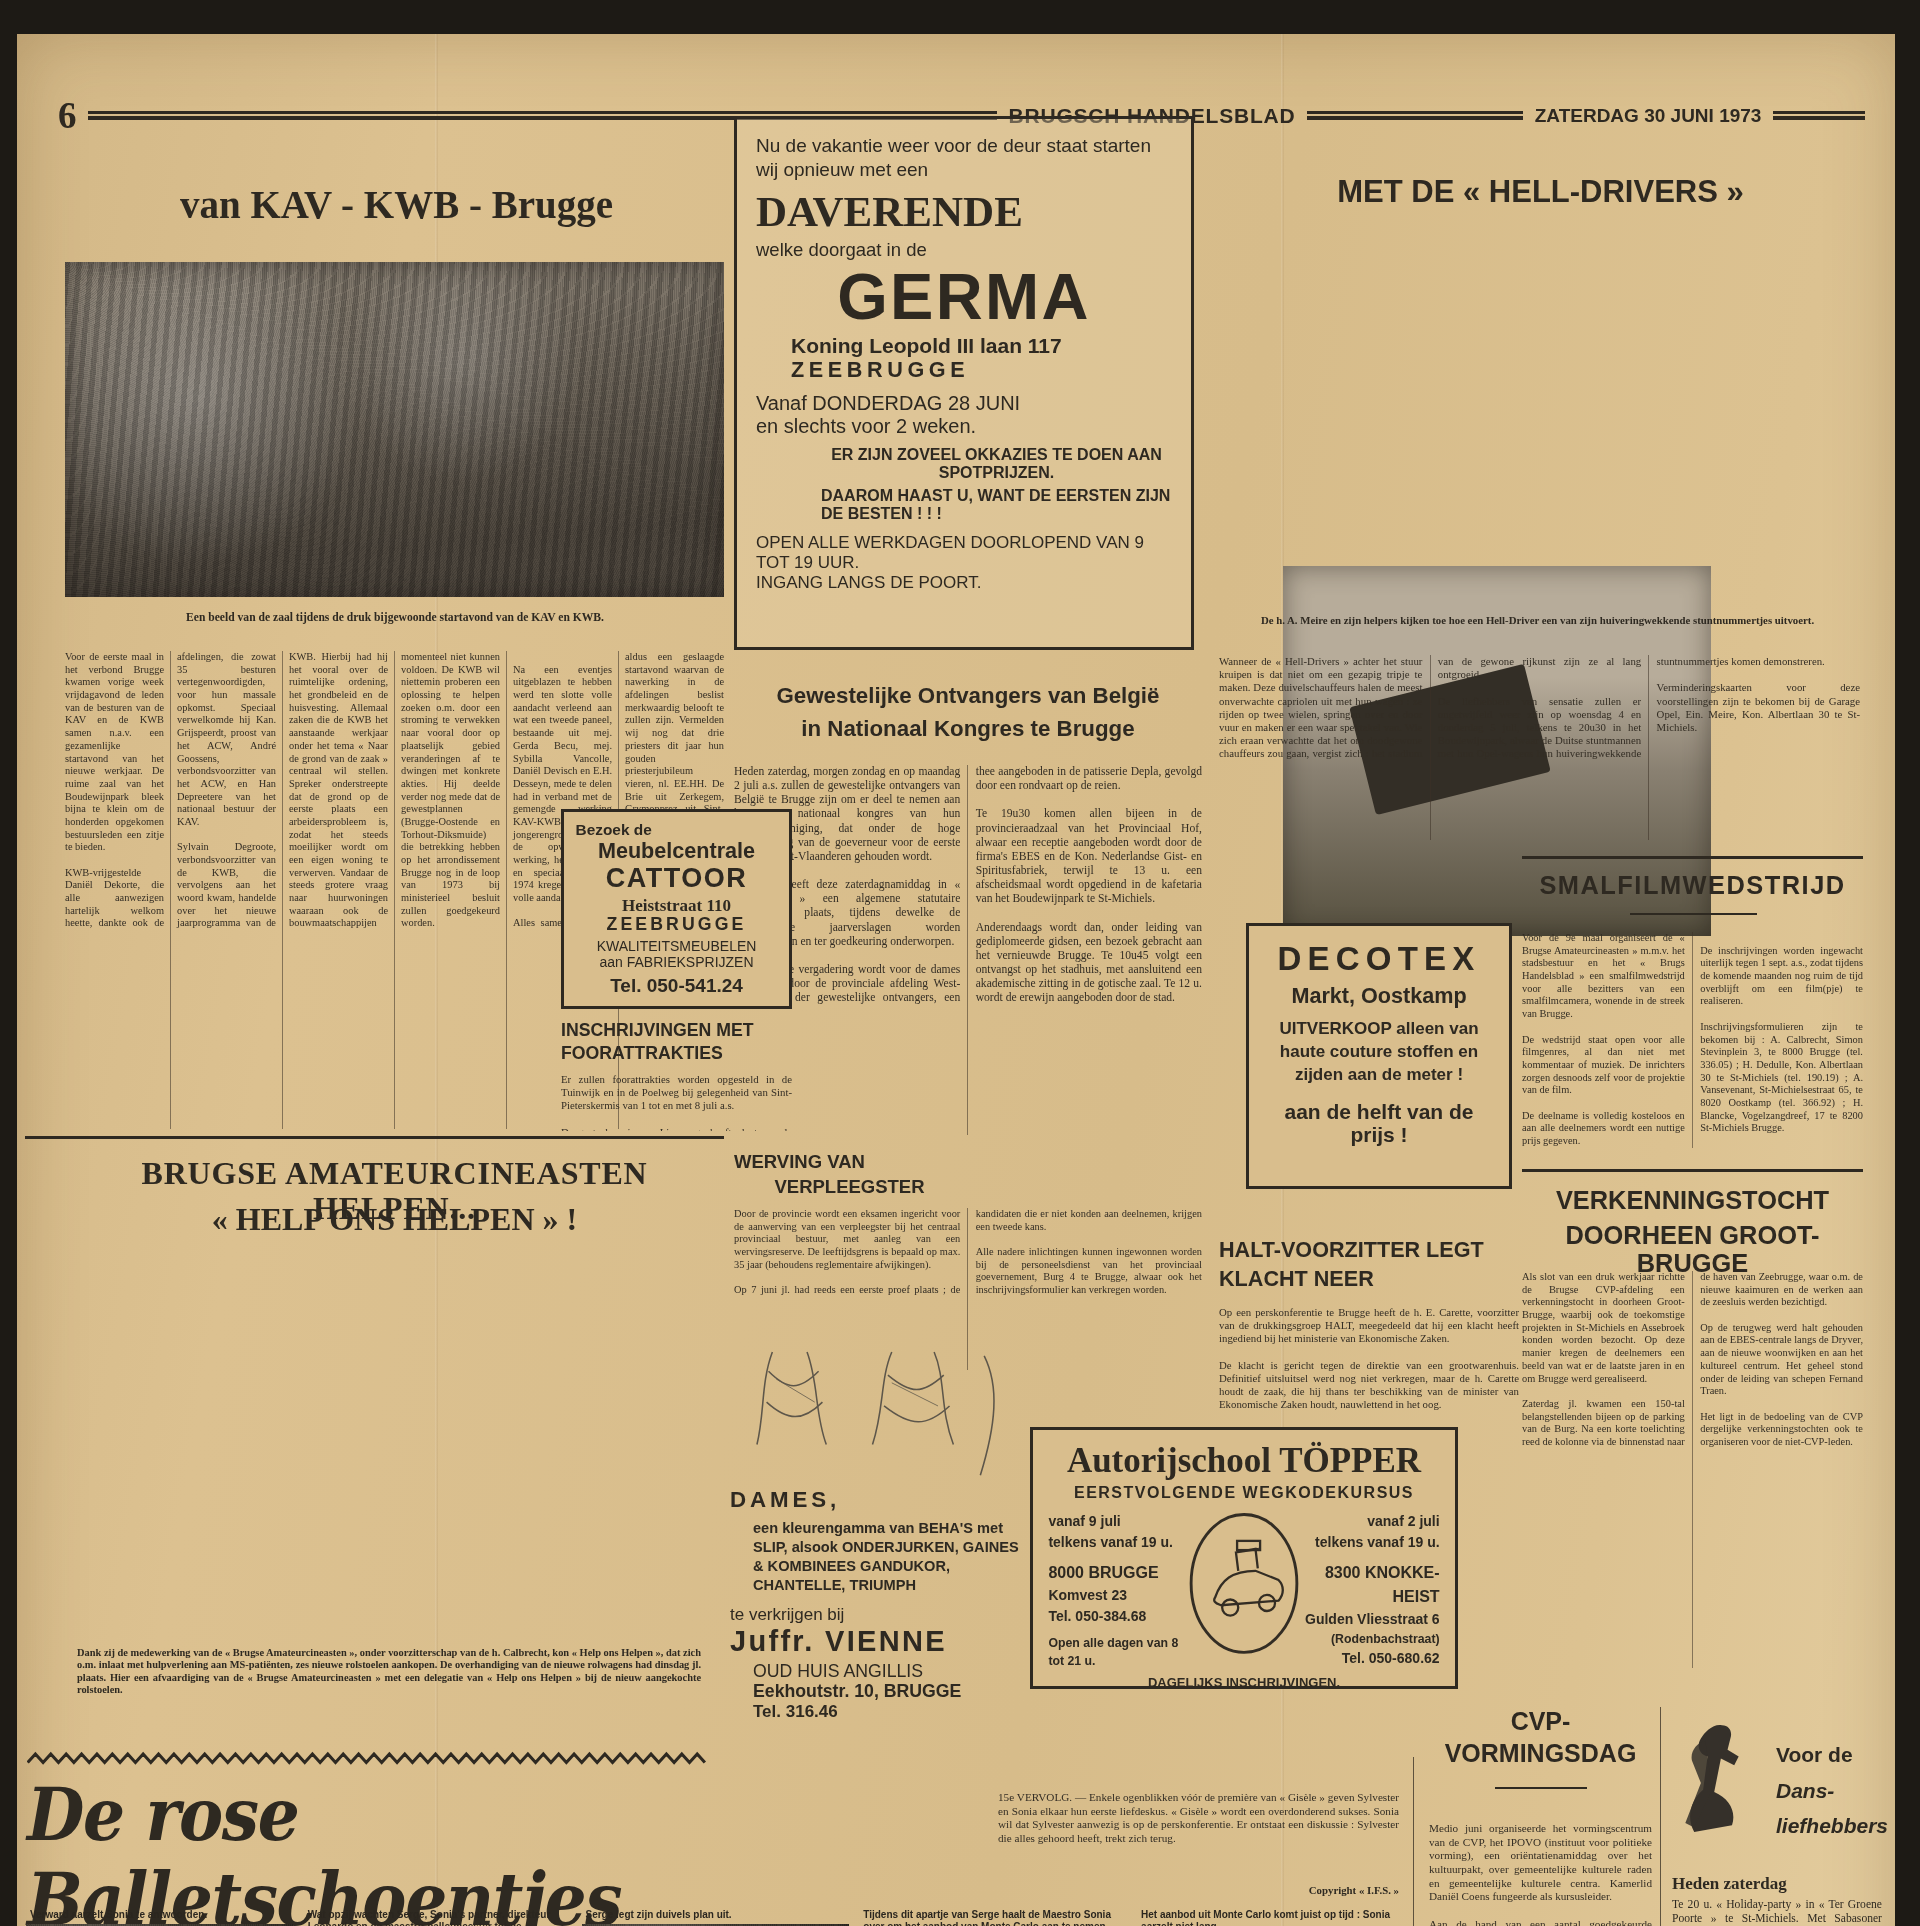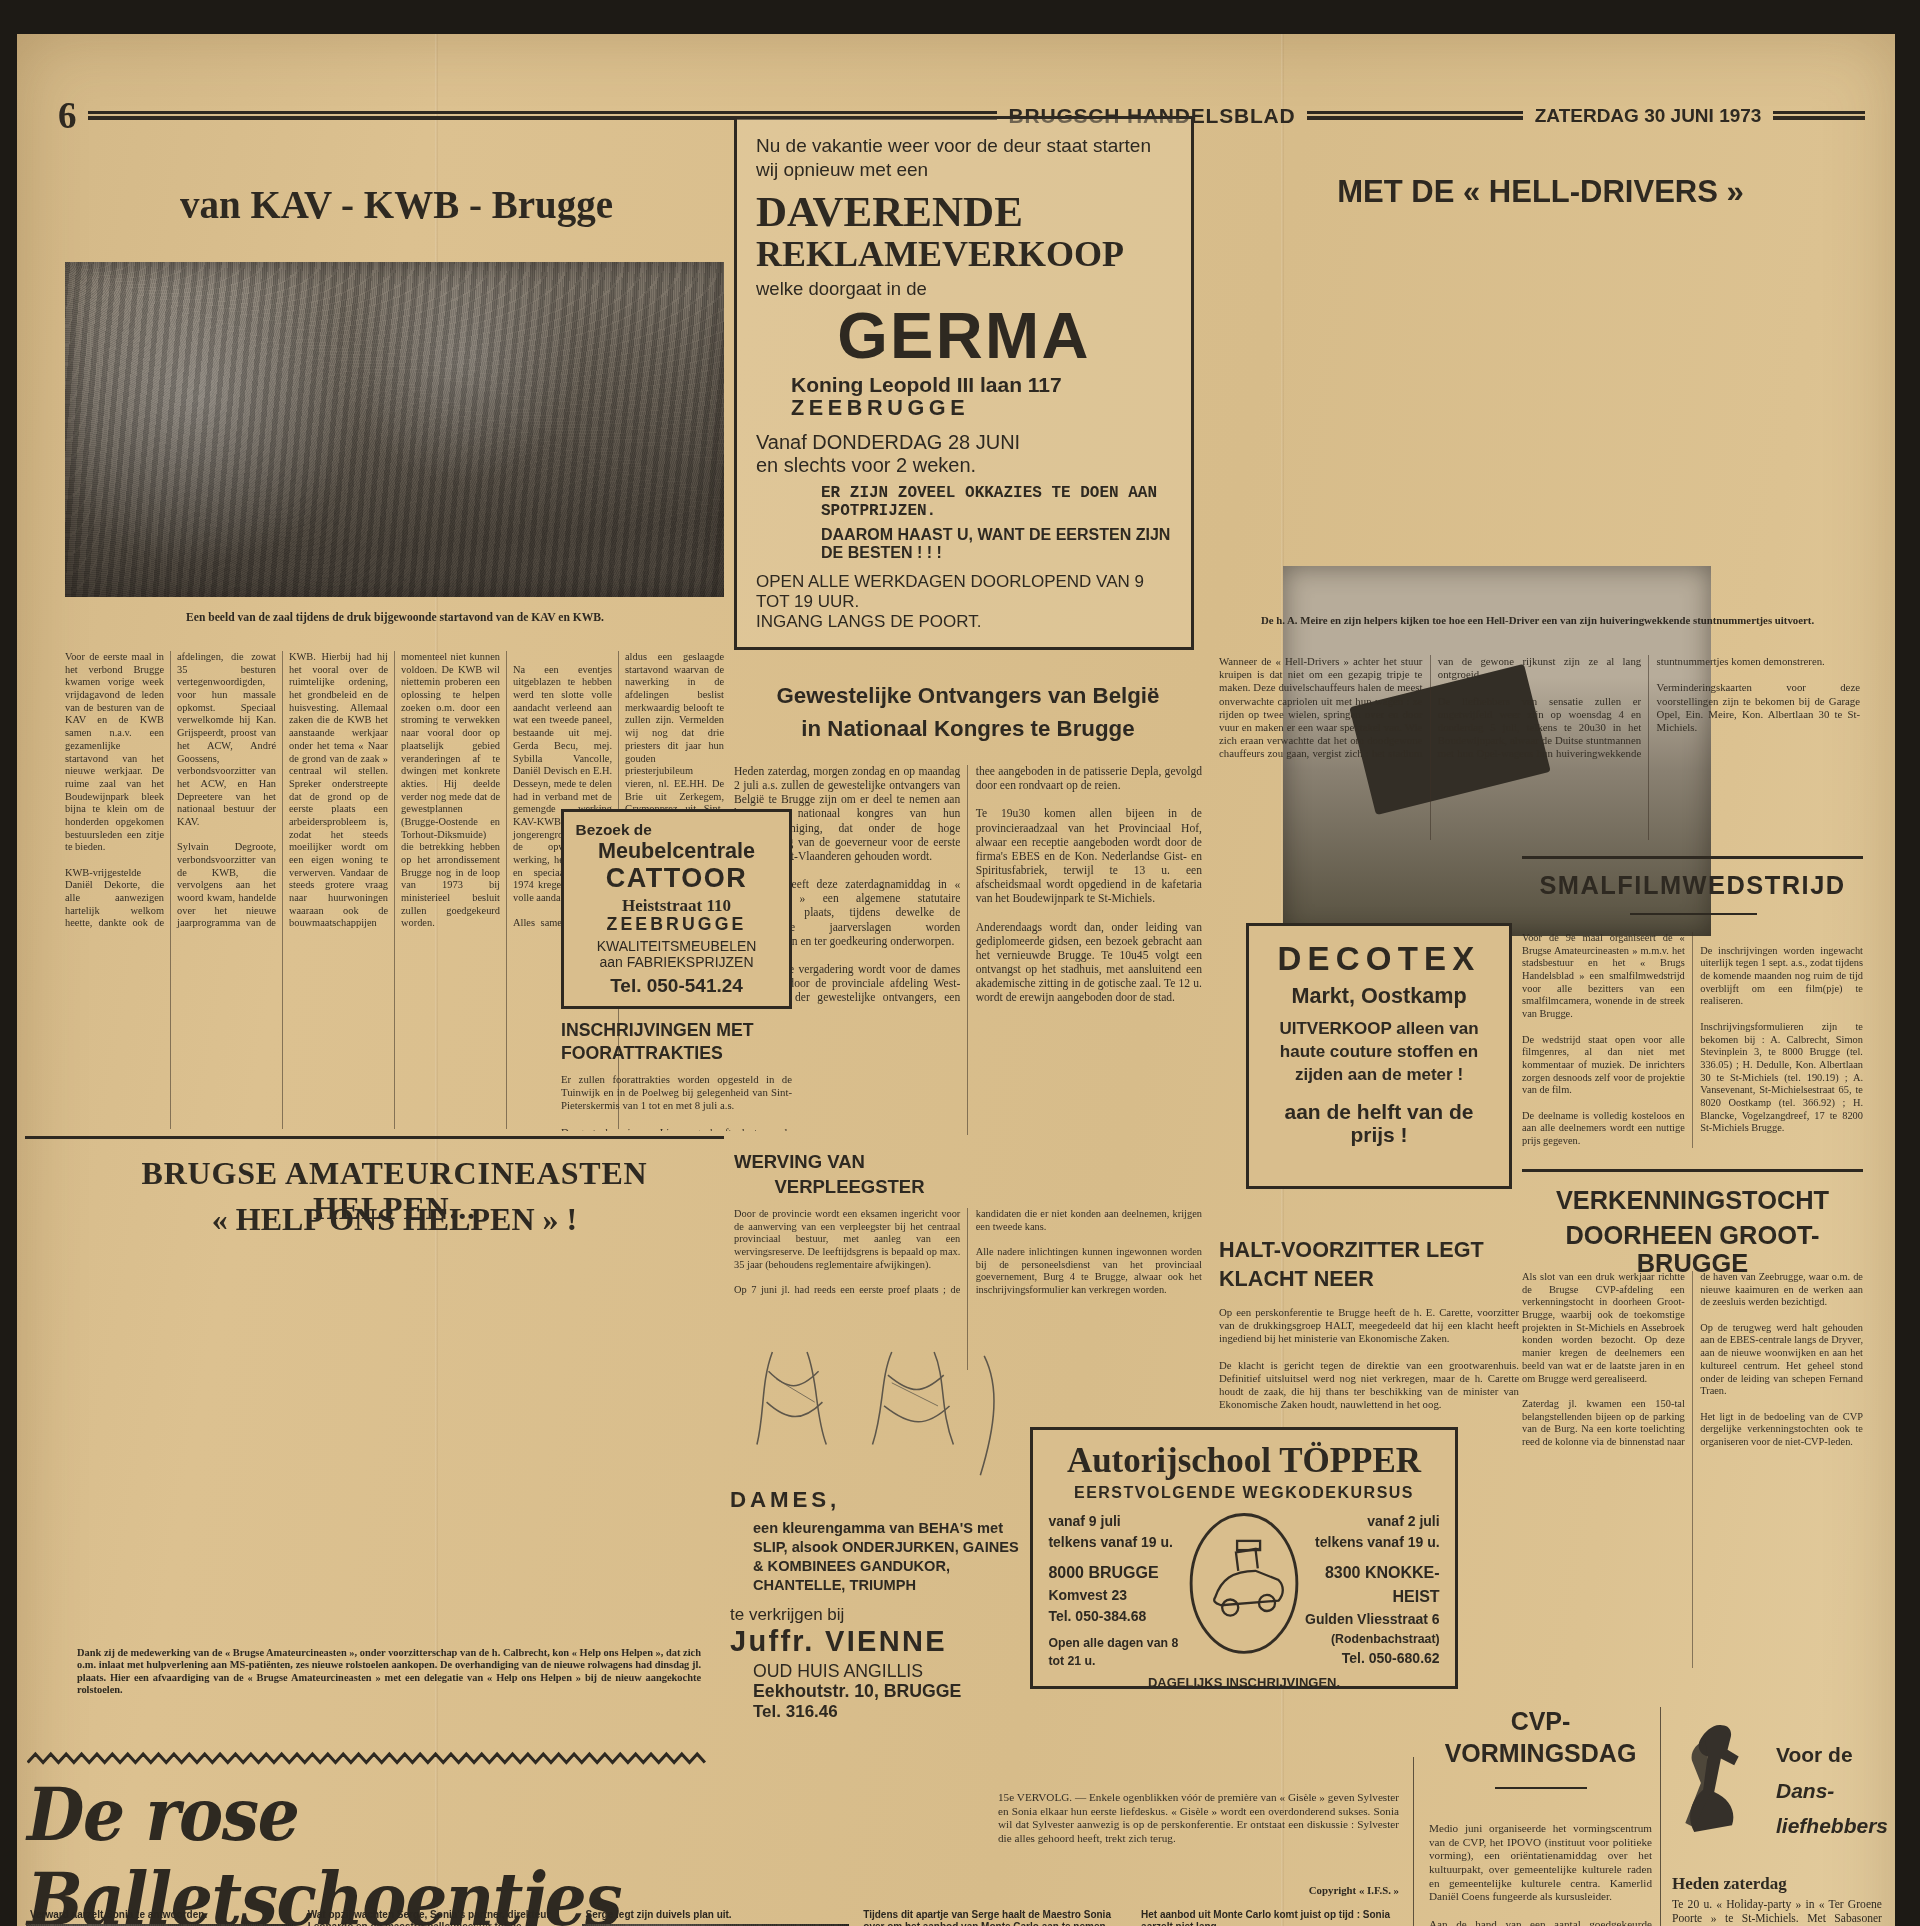--- a/index.html
+++ b/index.html
@@ -92,28 +92,27 @@
 
 Na een eventjes uitgeblazen te hebben werd ten slotte volle aandacht verleend aan wat een tweede paneel, bestaande uit mej. Gerda Becu, mej. Sybilla Vancolle, Daniël Devisch en E.H. Desseyn, mede te delen had in verband met de gemengde werking KAV-KWB. De jongerengroeperingswerking, de opvoedkundige werking, het onderwijs en speciaal Lourdes 1974 kregen hierbij de volle aandacht.
 
 Alles samen werd het aldus een geslaagde startavond waarvan de nawerking in de afdelingen beslist merkwaardig belooft te zullen zijn. Vermelden wij nog dat drie priesters dit jaar hun gouden priesterjubileum vieren, nl. EE.HH. De Brie uit Zerkegem, Grymonprez uit Sint-Katarina - Assebroek en Peene uit O.L.Vrouw - Assebroek.</div>
     <div class="rule abs" style="left:25px;top:1136px;width:699px;"></div>
   </section>
 
   <section class="abs adbox" style="left:734px;top:116px;width:460px;height:534px;padding:15.4px 19px;box-sizing:border-box;">
     <div style="font-family:'Liberation Sans',sans-serif;font-size:19px;line-height:1.25;">Nu de vakantie weer voor de deur staat starten wij opnieuw met een</div>
     <div class="serif-head" style="font-size:43px;text-align:left;margin-top:7px;">DAVERENDE</div>
-    <div class="serif-head" style="font-size:36px;text-align:left;">REKLAMEVERKOOP</div>
     <div style="font-family:'Liberation Sans',sans-serif;font-size:18.5px;margin-top:3.9px;">welke doorgaat in de</div>
     <div class="sans-head" style="font-size:65px;letter-spacing:2.3px;">GERMA</div>
     <div class="sans-head" style="font-size:21px;text-align:left;margin-left:35px;">Koning Leopold III laan 117</div>
     <div class="sans-head" style="font-size:21.6px;text-align:left;margin-left:35px;letter-spacing:4.6px;">ZEEBRUGGE</div>
     <div style="font-family:'Liberation Sans',sans-serif;font-size:20px;margin-top:10px;">Vanaf DONDERDAG 28 JUNI</div>
     <div style="font-family:'Liberation Sans',sans-serif;font-size:20px;">en slechts voor 2 weken.</div>
-    <div class="sans-head" style="font-size:16px;text-align:left;margin:8.5px 0 0 65px;font-family:Liberation Mono, monospace;">ER ZIJN ZOVEEL OKKAZIES TE DOEN AAN SPOTPRIJZEN.</div>
+    <div class="sans-head" style="font-size:16px;text-align:center;margin:8.5px 0 0 65px;">ER ZIJN ZOVEEL OKKAZIES TE DOEN AAN SPOTPRIJZEN.</div>
     <div class="sans-head" style="font-size:16px;text-align:left;margin:5.4px 0 0 65px;">DAAROM HAAST U, WANT DE EERSTEN ZIJN DE BESTEN ! ! !</div>
     <div style="font-family:'Liberation Sans',sans-serif;font-size:17px;margin-top:10px;">OPEN ALLE WERKDAGEN DOORLOPEND VAN 9 TOT 19 UUR.</div>
     <div style="font-family:'Liberation Sans',sans-serif;font-size:17px;">INGANG LANGS DE POORT.</div>
   </section>
 
   <section>
     <div class="abs sans-head" style="left:734px;top:684px;width:468px;font-size:22.3px;">Gewestelijke Ontvangers van België</div>
     <div class="abs sans-head" style="left:734px;top:717px;width:468px;font-size:22.3px;">in Nationaal Kongres te Brugge</div>
     <div class="abs body-text cols-2" style="left:734px;top:765px;width:468px;height:370px;overflow:hidden;">Heden zaterdag, morgen zondag en op maandag 2 juli a.s. zullen de gewestelijke ontvangers van België te Brugge zijn om er deel te nemen aan het 22e nationaal kongres van hun beroepsvereniging, dat onder de hoge bescherming van de goeverneur voor de eerste maal in West-Vlaanderen gehouden wordt.
 

